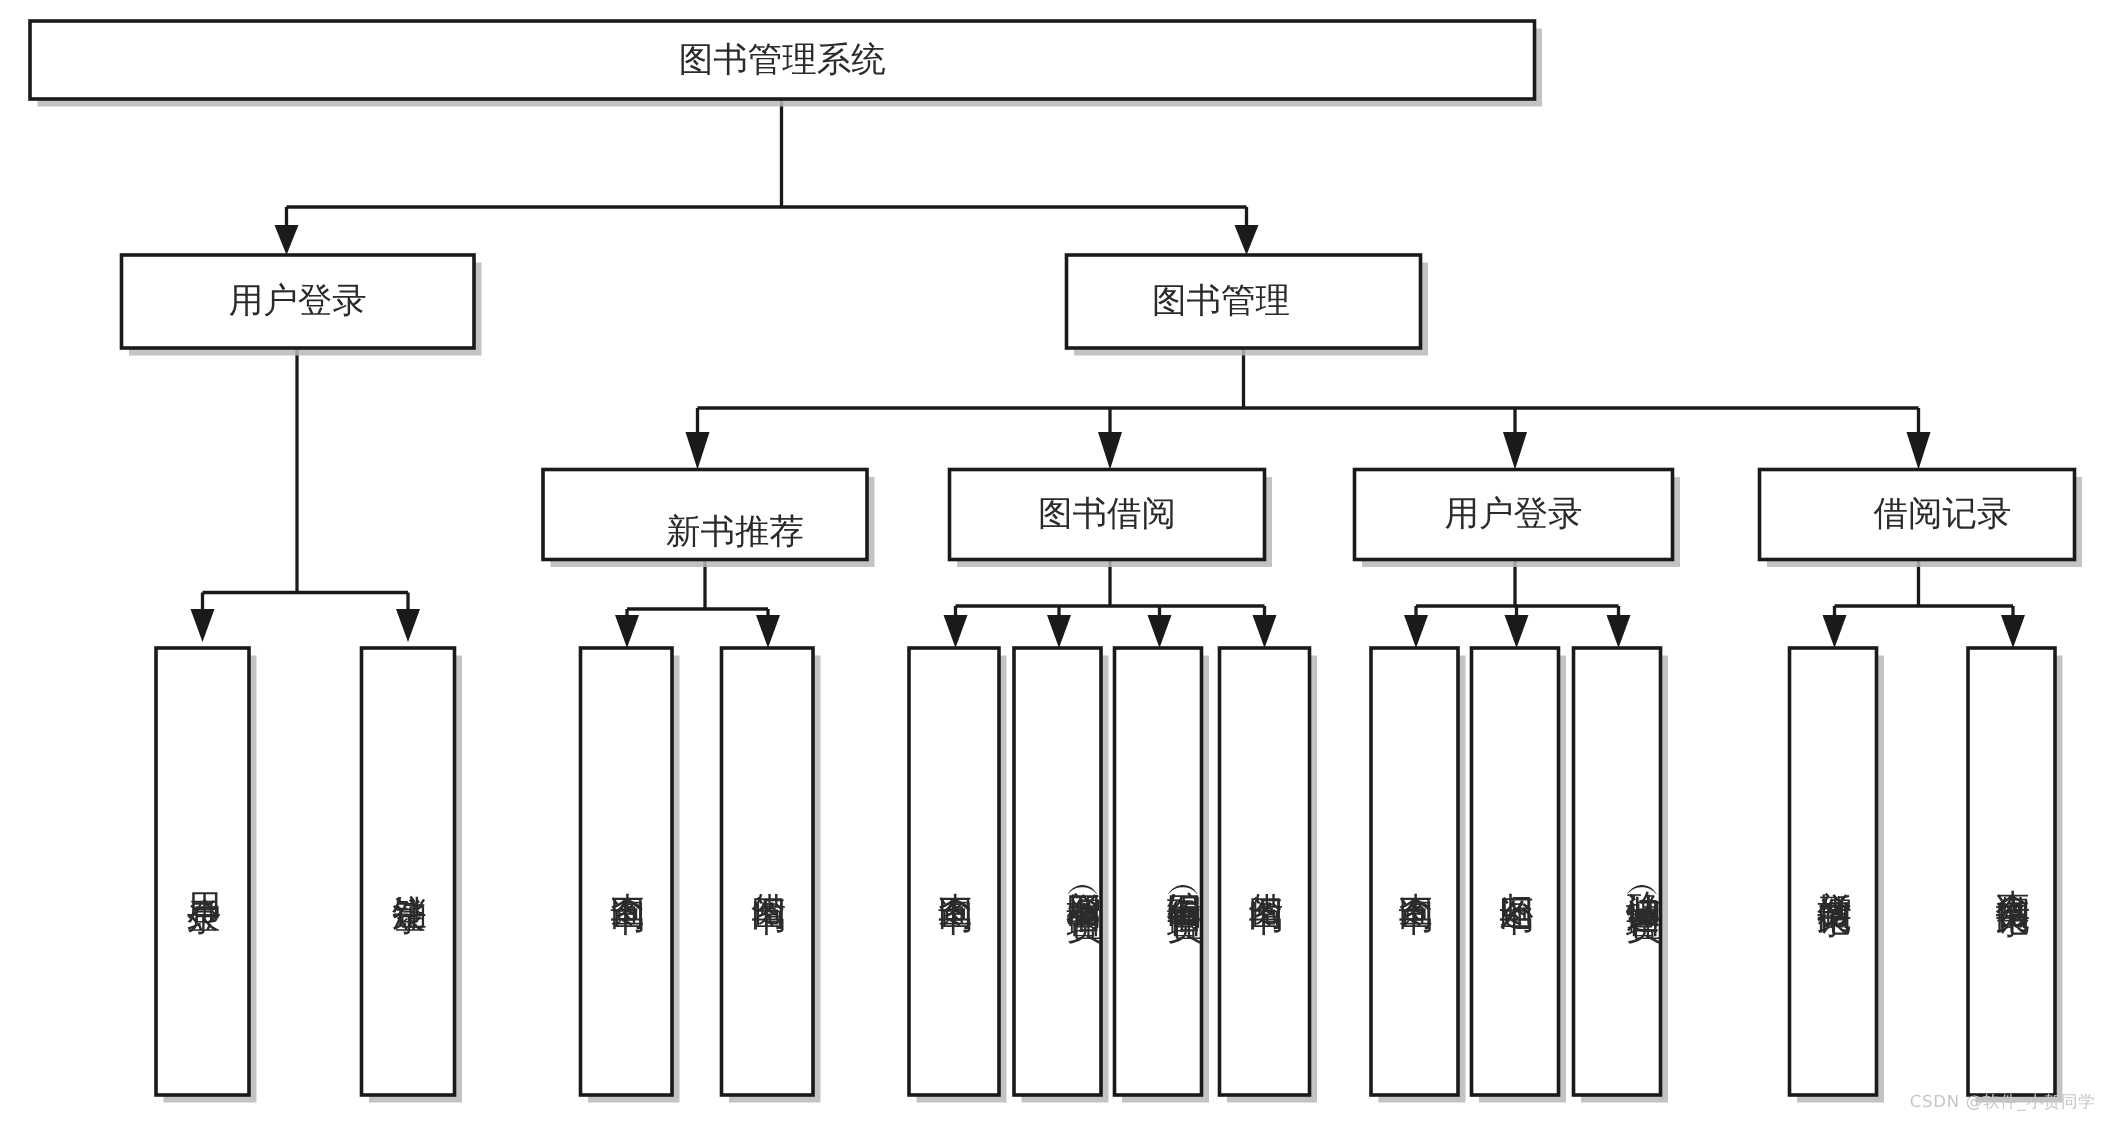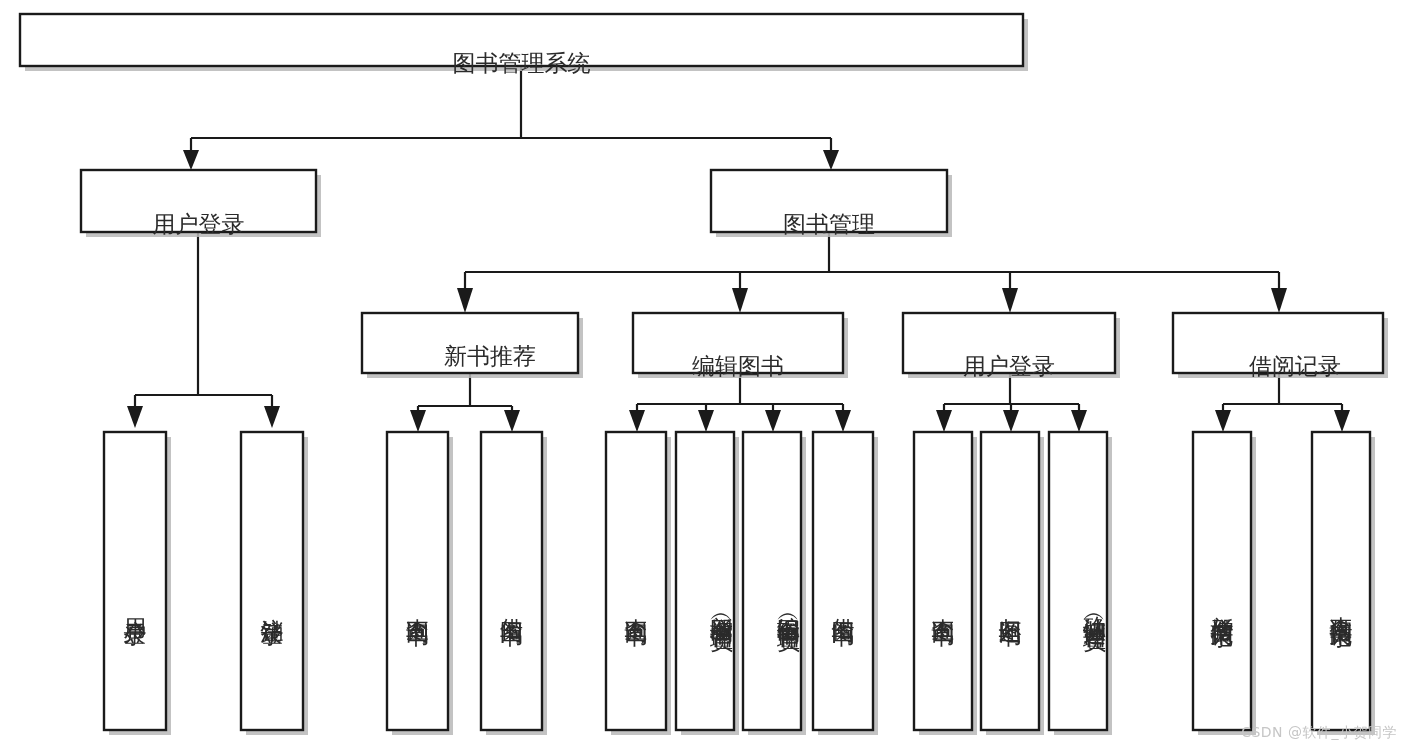--- a/index.html
+++ b/index.html
@@ -49,21 +49,20 @@
     position: absolute;
     color: #2b2b2b;
     font-family: "DejaVu Sans", "Liberation Sans", sans-serif;
     display: flex;
     align-items: center;
     justify-content: center;
     text-align: right;
     line-height: 1.08;
     white-space: pre;
     pointer-events: auto;
-    margin-top: 23px;
   }
   .node-label.horizontal {
     font-size: 23px;
   }
   .node-label.vertical {
     writing-mode: vertical-rl;
     text-orientation: upright;
     font-size: 23px;
     letter-spacing: 2px;
     align-items: flex-start;
@@ -72,21 +71,21 @@
     box-sizing: border-box;
   }
   .node-label.vertical.centered {
     align-items: center;
     padding-top: 0;
   }
   .watermark {
     position: absolute;
     right: 8px;
     bottom: 5px;
-    font-size: 14px;
+    font-size: 11px;
     color: #c6c6c6;
     font-family: "DejaVu Sans", "Liberation Sans", sans-serif;
     letter-spacing: 0.5px;
     white-space: nowrap;
     text-align: center;
   }
 </style>
 </head>
 <body>
 
@@ -208,24 +207,24 @@
       <rect class="node-shadow" x="1198" y="437" width="58" height="298"></rect>
       <rect class="node-box" x="1193" y="432" width="58" height="298"></rect>
       <rect class="node-shadow" x="1317" y="437" width="58" height="298"></rect>
       <rect class="node-box" x="1312" y="432" width="58" height="298"></rect>
     </g>
   </svg>
 
   <div class="node-label horizontal" style="left:20px; top:14px; width:1003px; height:52px;">图书管理系统</div>
 
   <div class="node-label horizontal" style="left:81px; top:170px; width:235px; height:62px;">用户登录</div>
-  <div class="node-label horizontal" style="left:711px; top:170px; width:236px; height:62px;">图书管理</div>
-
-  <div class="node-label horizontal" style="left:362px; top:303px; width:256px; height:60px;">新书推荐</div>
-  <div class="node-label horizontal" style="left:633px; top:313px; width:210px; height:60px;">编辑图书</div>
+  <div class="node-label horizontal" style="left:696px; top:170px; width:236px; height:62px;">图书管理</div>
+
+  <div class="node-label horizontal" style="left:362px; top:325px; width:256px; height:60px;">新书推荐</div>
+  <div class="node-label horizontal" style="left:633px; top:313px; width:210px; height:60px;">图书借阅</div>
   <div class="node-label horizontal" style="left:903px; top:313px; width:212px; height:60px;">用户登录</div>
   <div class="node-label horizontal" style="left:1173px; top:313px; width:244px; height:60px;">借阅记录</div>
 
   <div class="node-label vertical centered" style="left:104px; top:432px; width:62px; height:298px;">用户登录</div>
   <div class="node-label vertical centered" style="left:241px; top:432px; width:62px; height:298px;">注销登录</div>
 
   <div class="node-label vertical centered" style="left:387px; top:432px; width:61px; height:298px;">查询图书</div>
   <div class="node-label vertical centered" style="left:481px; top:432px; width:61px; height:298px;">借阅图书</div>
 
   <div class="node-label vertical centered" style="left:606px; top:432px; width:60px; height:298px;">查询图书</div>

